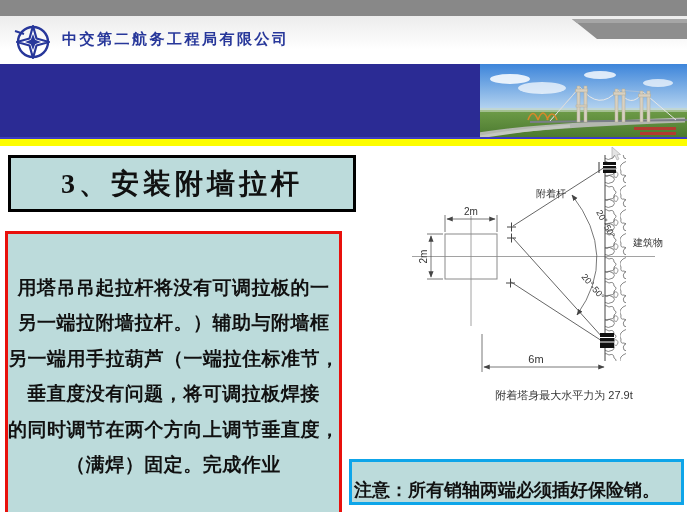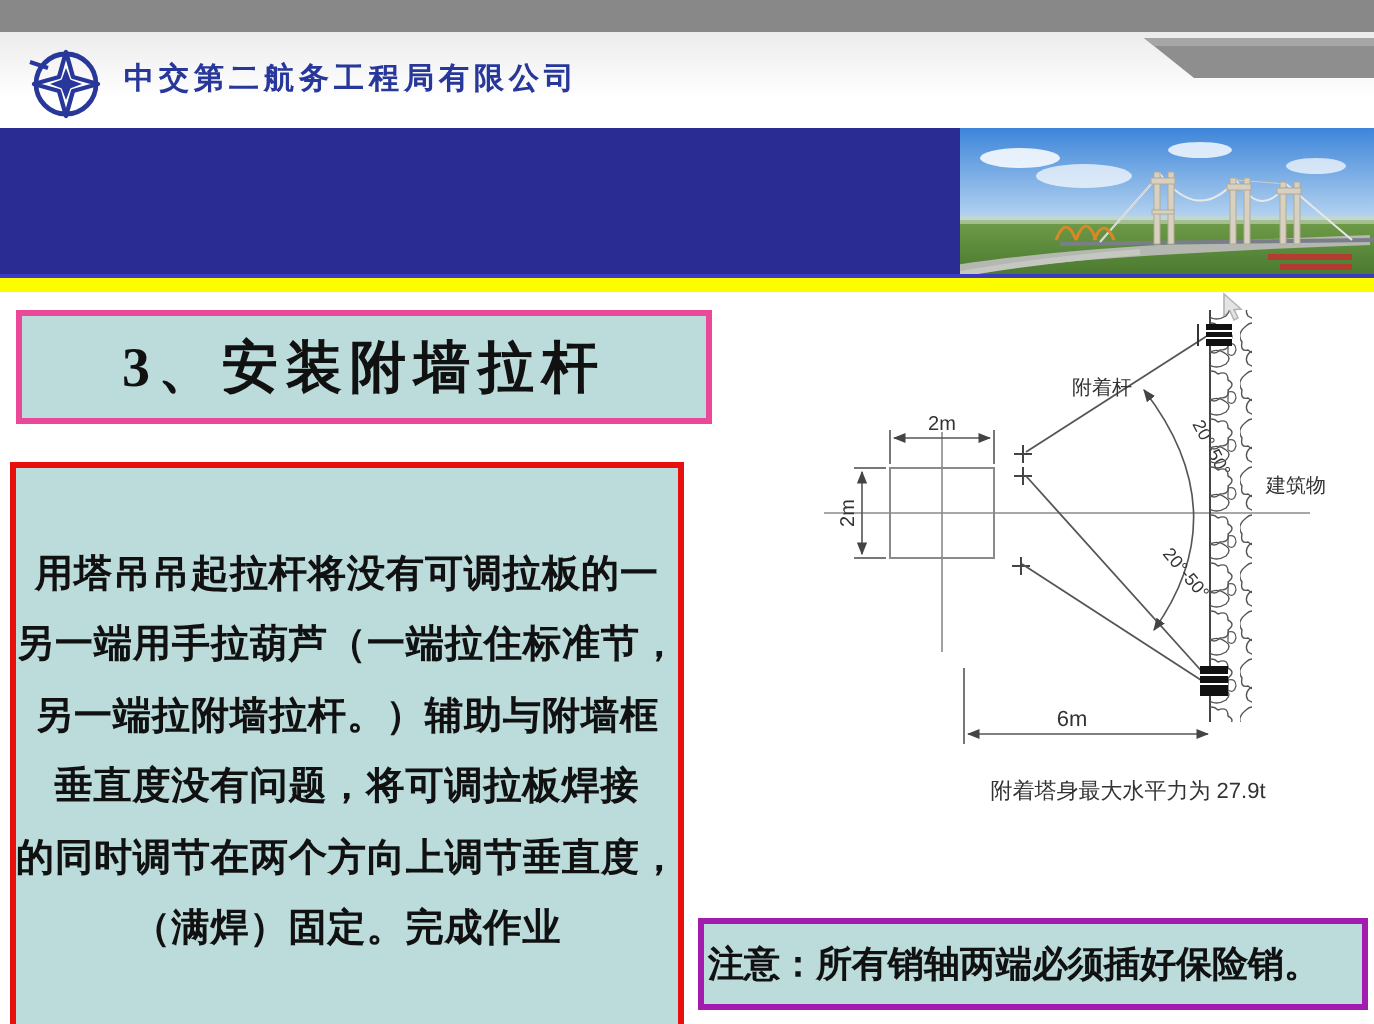--- a/index.html
+++ b/index.html
@@ -25,43 +25,43 @@
     position:absolute;left:0;top:48px;width:687px;height:73px;
     background:#2b2b94;border-bottom:2px solid #3c3cc2;
   }
   .bridge{position:absolute;right:0;top:0;width:207px;height:73px;}
   .stripe{
     position:absolute;left:0;top:123px;width:687px;height:7px;background:#fdfd00;
   }
   
   .titlebox{
     position:absolute;left:8px;top:139px;width:342px;height:51px;
-    background:#bcdbdb;border:3px solid #ec4899;
+    background:#bcdbdb;border:3px solid #000000;
     display:flex;align-items:center;justify-content:center;
   }
   .titlebox span{
     font-size:28px;font-weight:bold;color:#111;letter-spacing:4px;
     font-family:"Liberation Serif","DejaVu Serif",serif;
   }
   
   .bodybox{
     position:absolute;left:5px;top:215px;width:331px;height:284px;
     background:#bcdbdb;border:3px solid #e8100c;
     display:flex;flex-direction:column;justify-content:center;
   }
   .bline{
     text-align:center;font-size:19px;font-weight:bold;color:#111;
     line-height:35.5px;letter-spacing:0.5px;white-space:nowrap;
     font-family:"Liberation Serif","DejaVu Serif",serif;
   }
   
   .notebox{
     position:absolute;left:349px;top:443px;width:329px;height:40px;
-    background:#bcdbdb;border:3px solid #a21caf;
-    display:flex;align-items:center;
+    background:#bcdbdb;border:3px solid #0ea5e9;
+    display:flex;align-items:flex-end;
   }
   .notebox span{
     font-size:18px;font-weight:bold;color:#111;white-space:nowrap;
     font-family:"Liberation Serif","DejaVu Serif",serif;padding-left:2px;
   }
   
   .diagram{position:absolute;left:360px;top:136px;width:327px;height:260px;}
   .diagram text{font-family:"Liberation Sans","DejaVu Sans",sans-serif;fill:#333;}
   .cursor{position:absolute;left:608px;top:130px;width:16px;height:16px;opacity:.55;}
 </style>
@@ -127,22 +127,22 @@
     </svg>
   </div>
   <div class="stripe"></div>
 
   <div class="titlebox">
     <span>3、安装附墙拉杆</span>
   </div>
 
   <div class="bodybox">
     <div class="bline">用塔吊吊起拉杆将没有可调拉板的一</div>
+    <div class="bline">另一端拉附墙拉杆。）辅助与附墙框</div>
     <div class="bline">另一端用手拉葫芦（一端拉住标准节，</div>
-    <div class="bline">另一端拉附墙拉杆。）辅助与附墙框</div>
     <div class="bline">垂直度没有问题，将可调拉板焊接</div>
     <div class="bline">的同时调节在两个方向上调节垂直度，</div>
     <div class="bline">（满焊）固定。完成作业</div>
   </div>
 
   <svg class="diagram" viewBox="360 136 327 260">
     <defs>
       <marker id="ah" viewBox="0 0 10 10" refX="9" refY="5" markerWidth="8" markerHeight="8" orient="auto-start-reverse">
         <path d="M0 1 L10 5 L0 9 z" fill="#444"></path>
       </marker>

